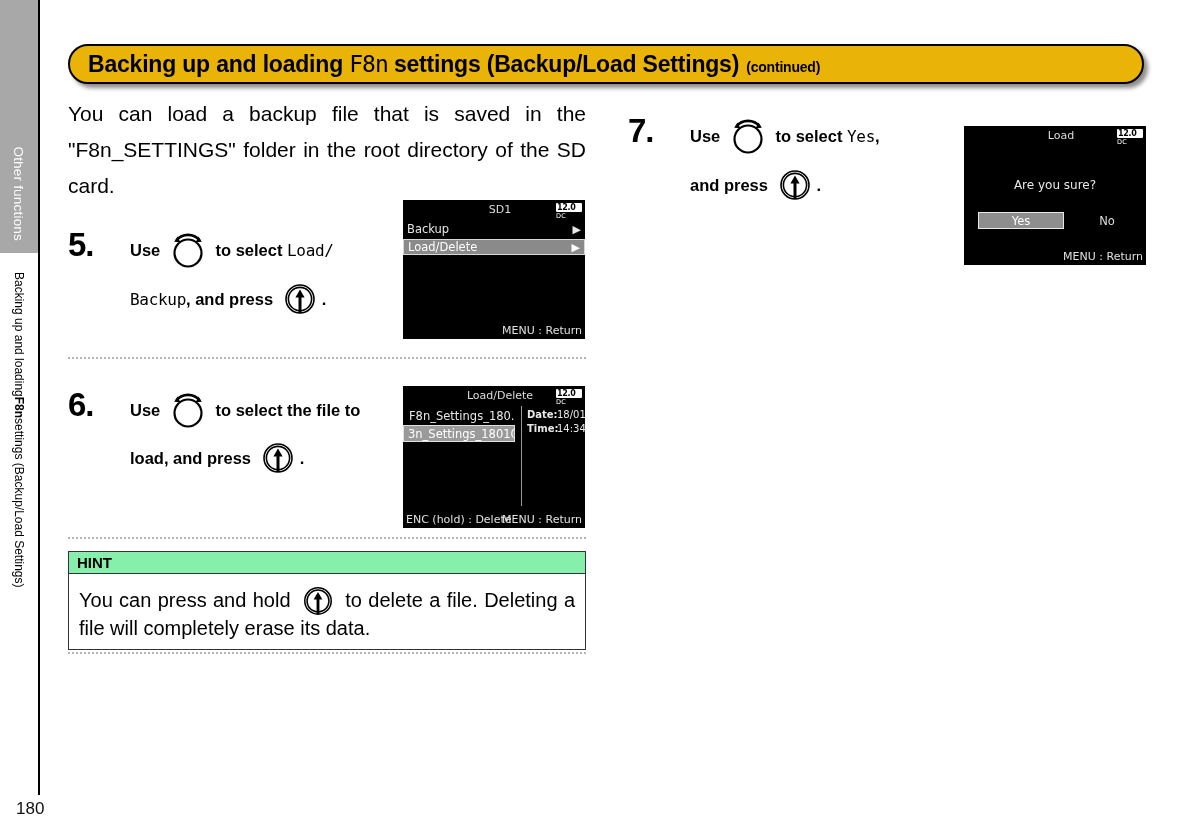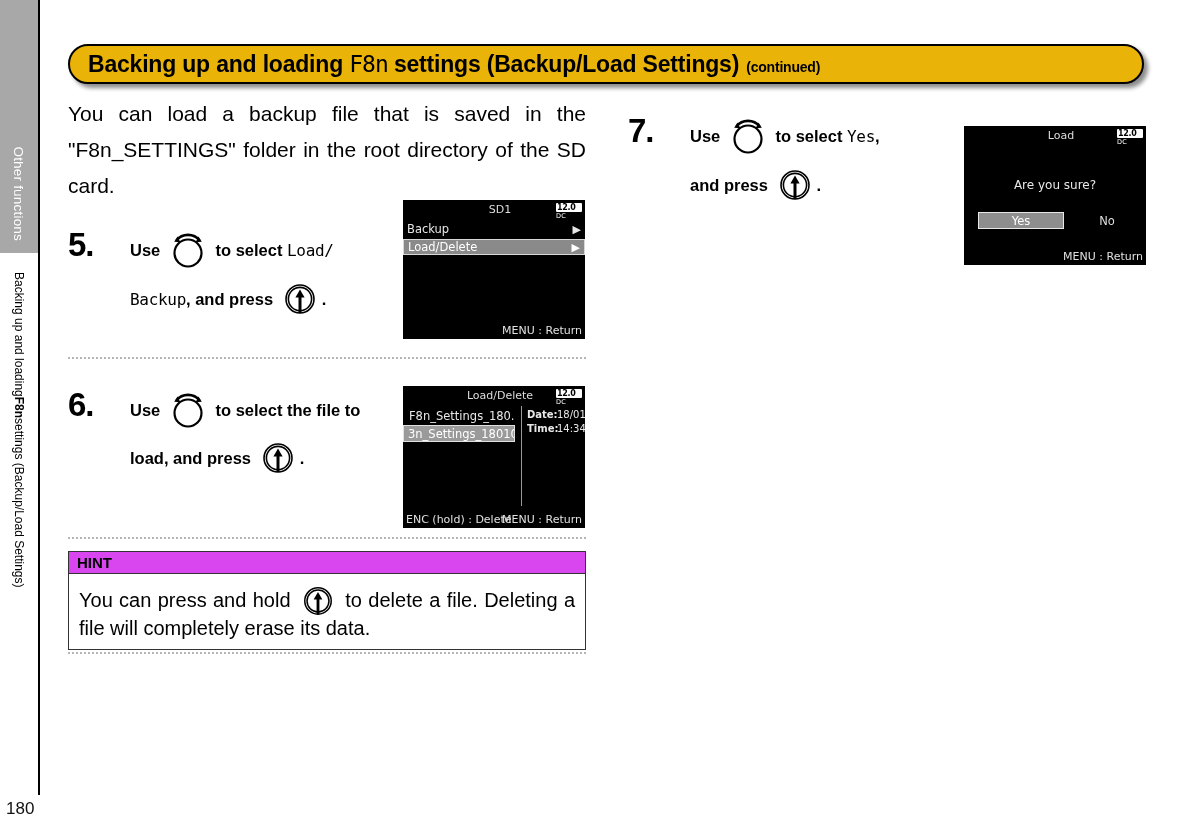--- a/index.html
+++ b/index.html
@@ -47,21 +47,21 @@
   }
   .side-chapter b { font-weight: bold; }
   .side-rule {
     position: absolute; left: 38px; top: 0;
     width: 2px; height: 795px;
     background: #000;
   }
 
   
   .page-num {
-    position: absolute; left: 6px; top: 799px;
+    position: absolute; left: 16px; top: 799px;
     font-size: 17px;
     color: #111;
   }
 
   
   .header-box {
     position: absolute; left: 68px; top: 44px;
     width: 1076px; height: 40px;
     border: 2px solid #000;
     border-radius: 20px;
@@ -238,21 +238,21 @@
 
   
   .hint-box {
     position: absolute; left: 68px; top: 551px;
     width: 518px;
     border: 1.5px solid #333;
     box-sizing: border-box;
     background: #fff;
   }
   .hint-head {
-    background: #d946ef;
+    background: #86efac;
     border-bottom: 1.5px solid #333;
     font-size: 15px; font-weight: bold;
     padding: 2px 8px;
   }
   .hint-body {
     padding: 8px 10px 10px 10px;
     font-size: 20px;
     line-height: 21px;
     text-align: justify;
   }

